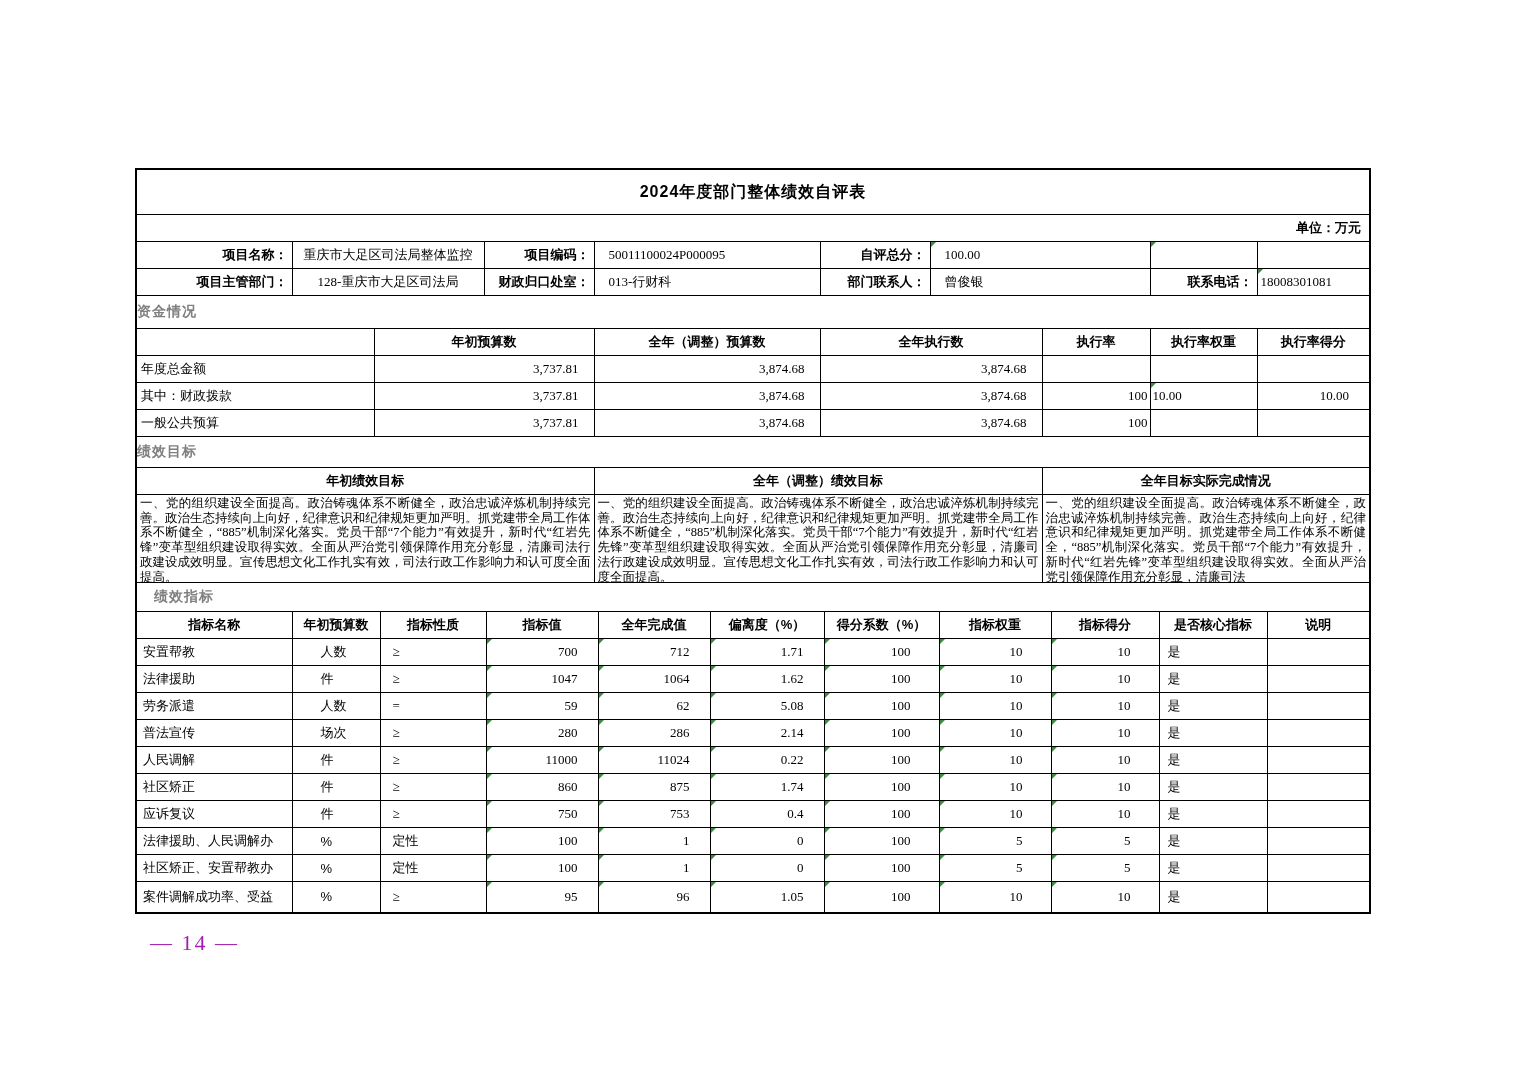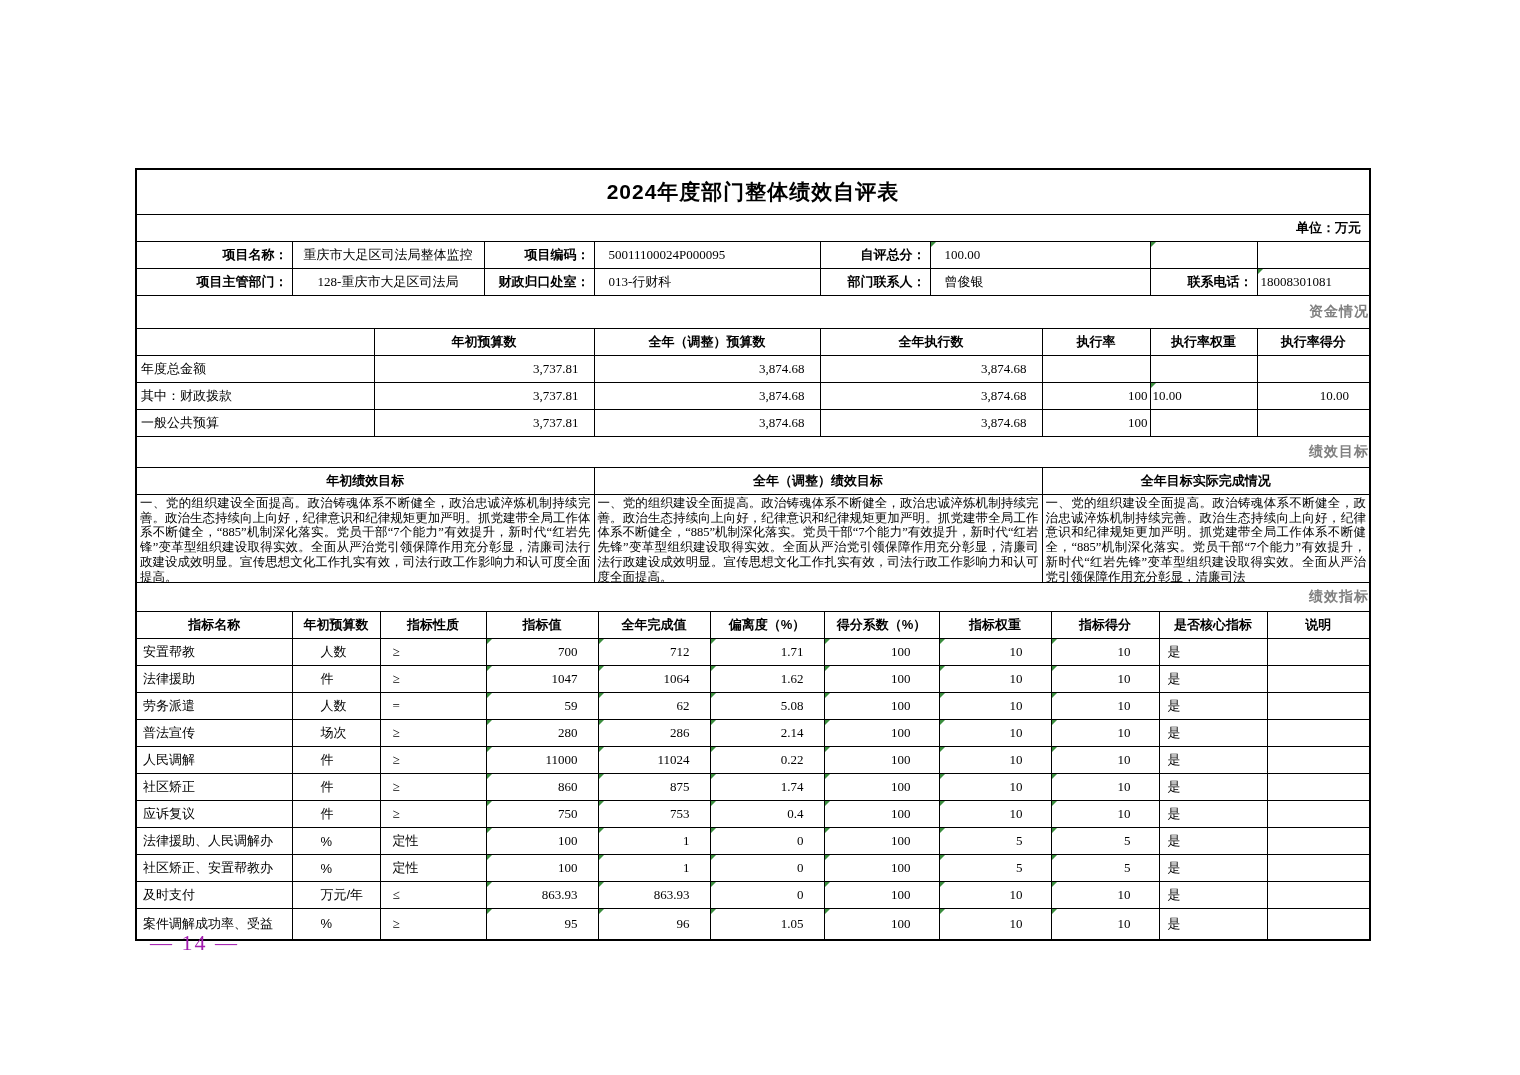--- a/index.html
+++ b/index.html
@@ -8,24 +8,24 @@
     font-family:"Liberation Sans",sans-serif;color:#000;
     -webkit-font-smoothing:antialiased;
   }
   .sheet{
     position:absolute;left:135px;top:168px;width:1232px;
     border:2px solid #000;background:#fff;box-sizing:content-box;
   }
   
   .trow{display:flex;align-items:center;overflow:hidden;}
   .title-row{height:44px;justify-content:center;border-bottom:1px solid #000;}
-  .title-row span{font-weight:bold;font-size:21px;letter-spacing:1px;}
+  .title-row span{font-weight:bold;font-size:16px;letter-spacing:1px;}
   .unit-row{height:26px;justify-content:flex-end;padding-right:8px;}
   .unit-row span{font-weight:bold;font-size:13px;}
-  .band{justify-content:flex-end;}
+  .band{justify-content:flex-start;}
   .band span{font-weight:bold;font-size:14px;color:#808080;letter-spacing:1px;}
   .band-a{height:32px;}
   .band-b{height:30px;}
   .band-c{height:28px;margin-left:17px;}
 
   table{border-collapse:collapse;width:1232px;table-layout:fixed;}
   td{
     border:1px solid #000;height:26px;font-size:13px;padding:0;
     overflow:hidden;white-space:nowrap;vertical-align:middle;
   }
@@ -356,33 +356,20 @@
           <td class="pv gm">100</td>
           <td class="pc gm">1</td>
           <td class="pd gm">0</td>
           <td class="pk gm">100</td>
           <td class="pw gm">5</td>
           <td class="ps gm">5</td>
           <td class="core">是</td>
           <td class="note"></td>
         </tr>
 
-        <tr>
-          <td class="name">及时支付</td>
-          <td class="unit">万元/年</td>
-          <td class="nat">≤</td>
-          <td class="pv gm">863.93</td>
-          <td class="pc gm">863.93</td>
-          <td class="pd gm">0</td>
-          <td class="pk gm">100</td>
-          <td class="pw gm">10</td>
-          <td class="ps gm">10</td>
-          <td class="core">是</td>
-          <td class="note"></td>
-        </tr>
 
         <tr>
           <td class="name">案件调解成功率、受益</td>
           <td class="unit">%</td>
           <td class="nat">≥</td>
           <td class="pv gm">95</td>
           <td class="pc gm">96</td>
           <td class="pd gm">1.05</td>
           <td class="pk gm">100</td>
           <td class="pw gm">10</td>

